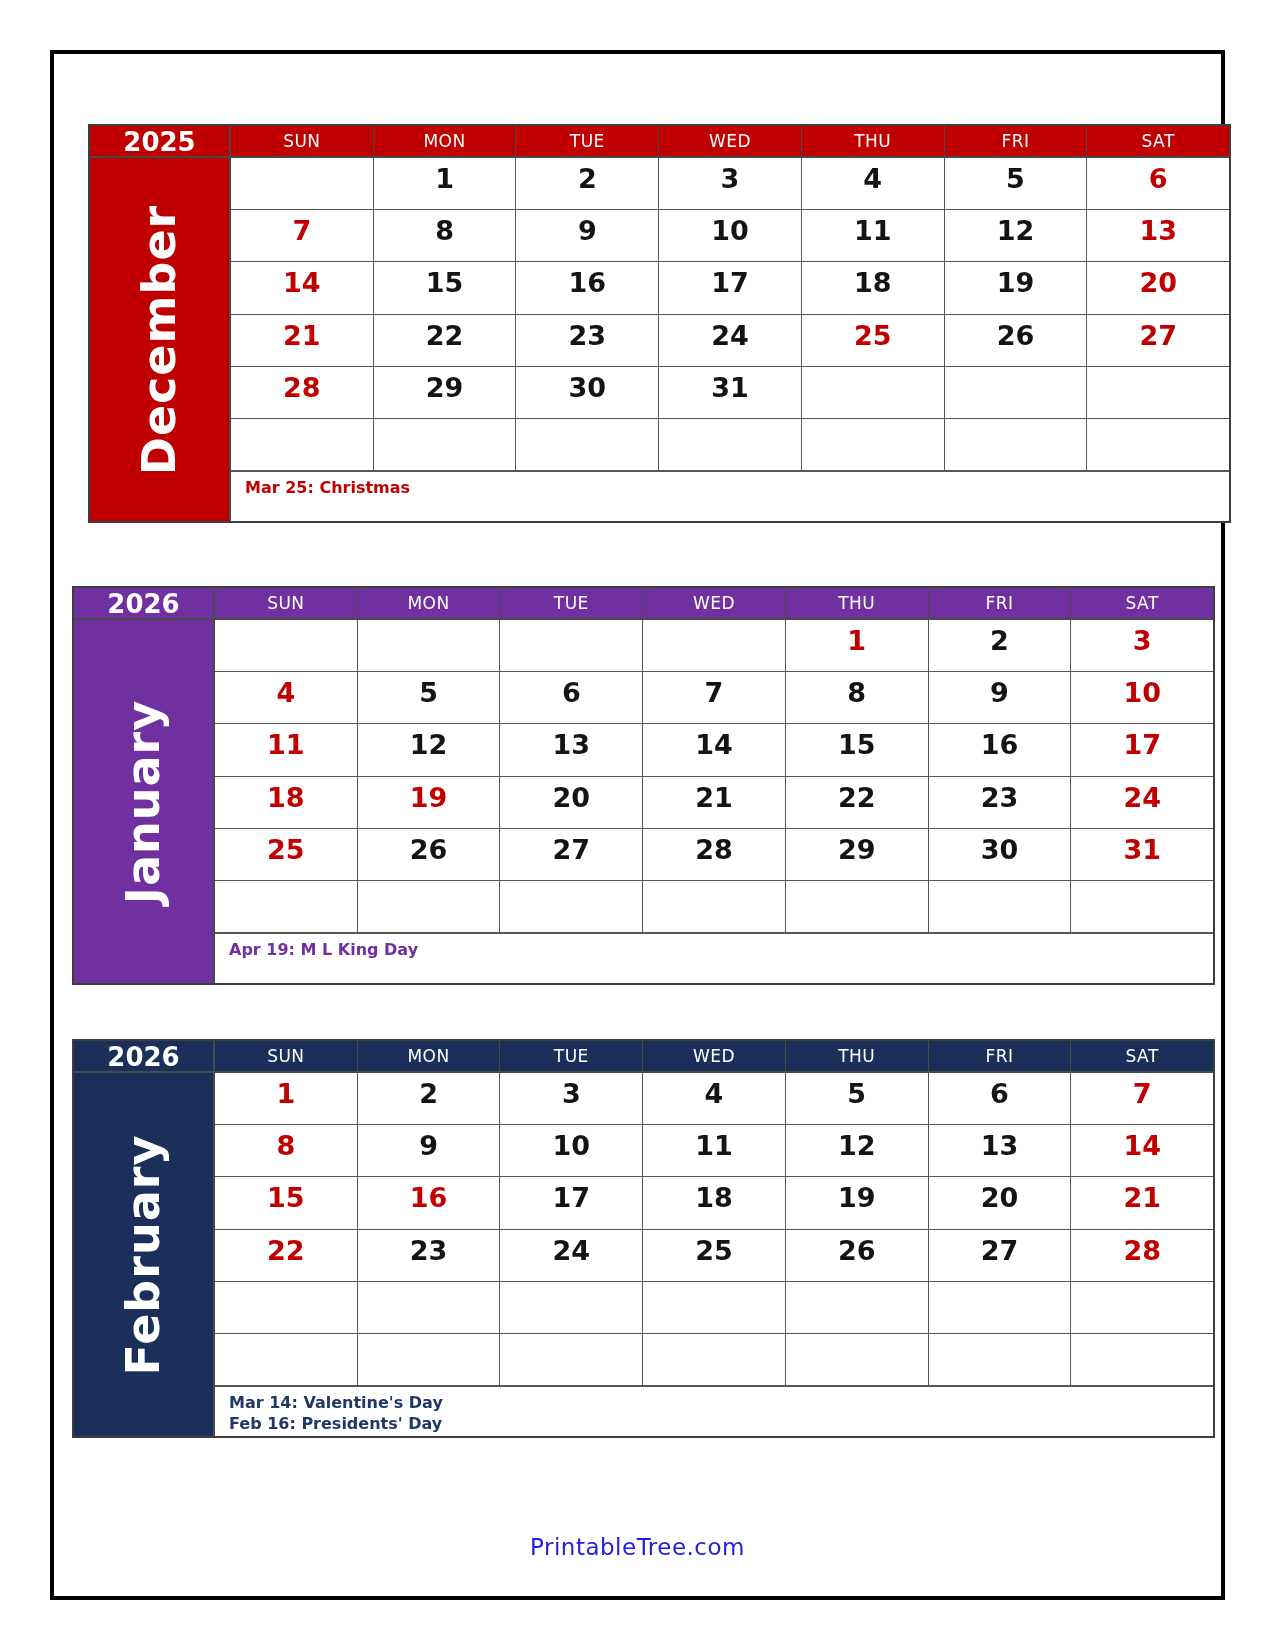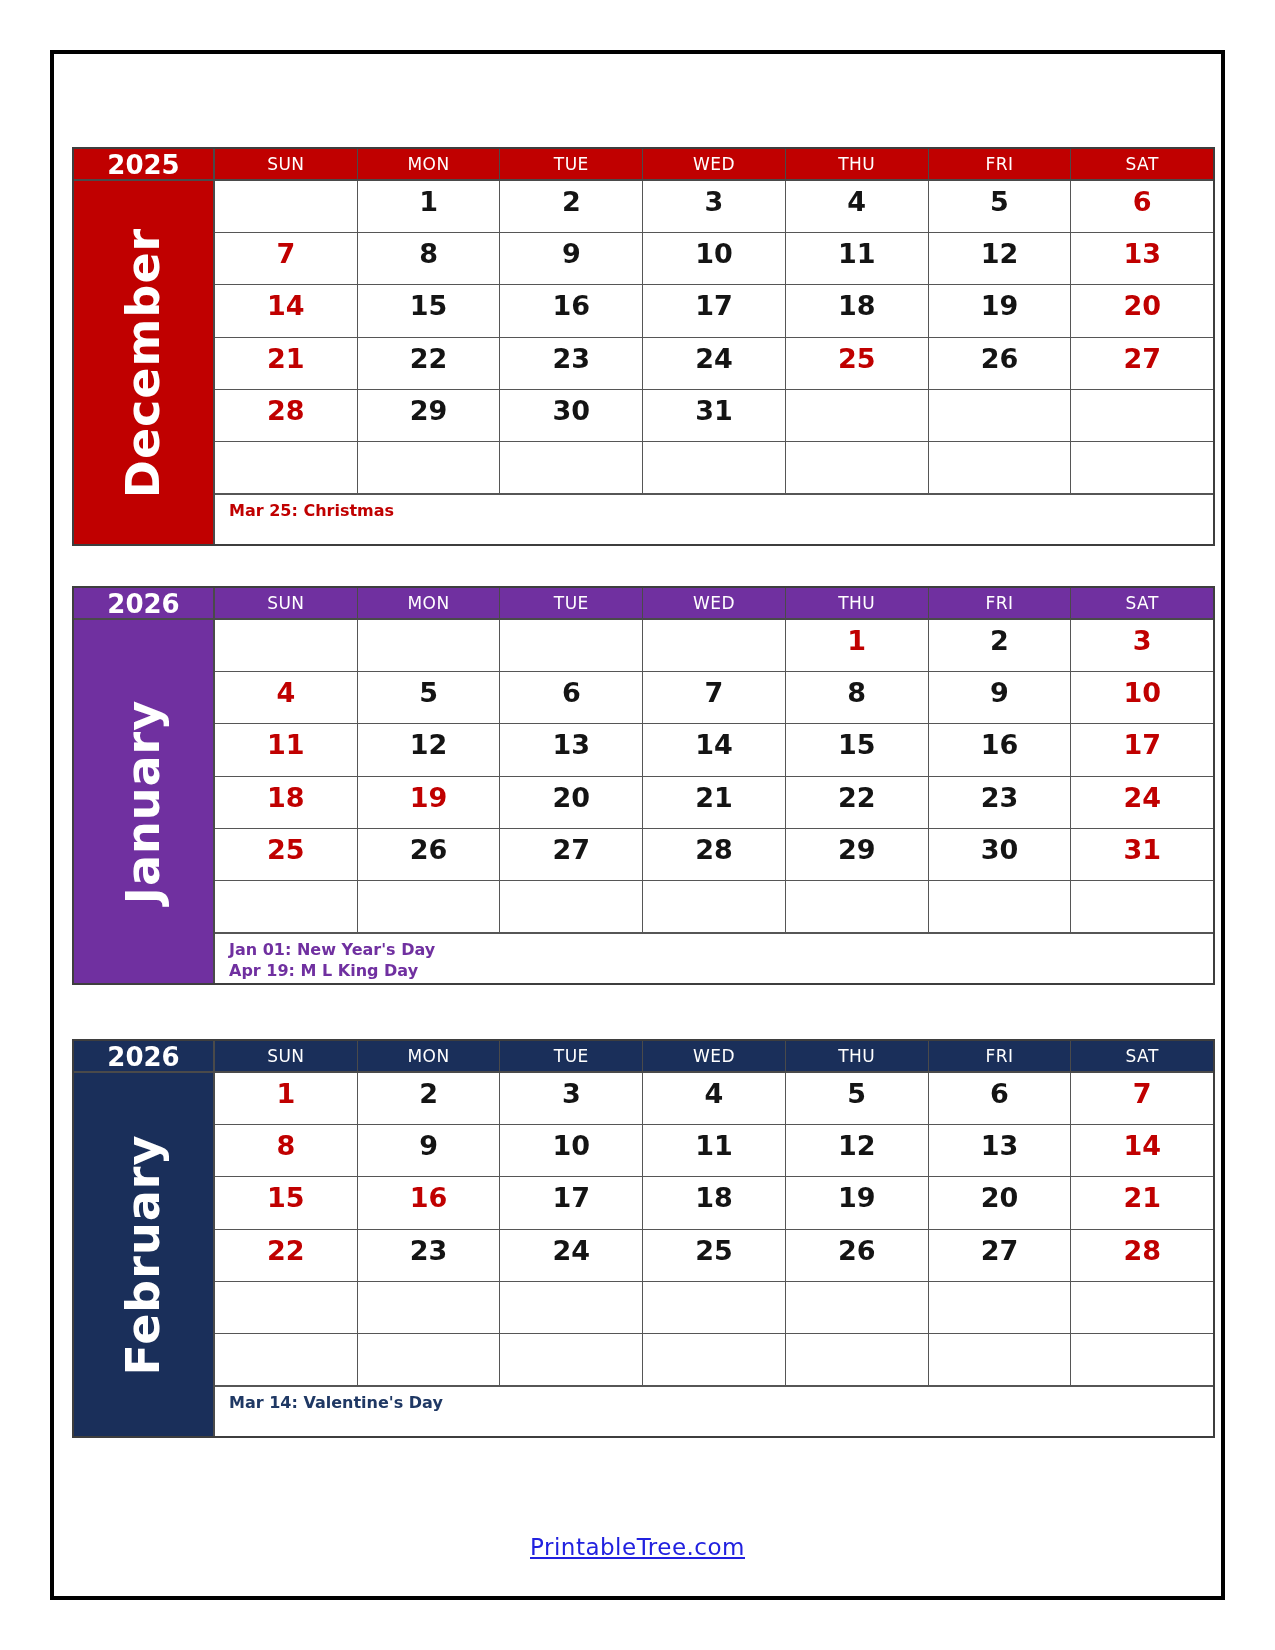--- a/index.html
+++ b/index.html
@@ -62,30 +62,30 @@
   .holiday-area{
     flex:1;padding:5px 0 0 14px;box-sizing:border-box;background:#ffffff;
   }
   .holiday-line{
     font-size:16px;font-weight:bold;color:var(--holiday);line-height:21px;
   }
   .footer{
     position:absolute;left:0;top:1534px;width:1275px;text-align:center;
   }
   .footer a{
-    color:#2121DF;font-size:23px;text-decoration:underline;letter-spacing:0.5px;
+    color:#2121DF;font-size:23px;letter-spacing:0.5px;
     cursor:pointer;
   }
 </style>
 </head>
 <body>
 
 <div class="page-frame"></div>
 
-<div class="month" style="top: 147px; --theme: #C00000; --holiday: #C00000;">
+<div class="month" style="top: 124px; margin-left: 16px; --theme: #C00000; --holiday: #C00000;">
   <div class="band">
     <div class="year-cell">2025</div>
     <div class="month-name-wrap">
       <span class="month-name">December</span>
     </div>
   </div>
   <div class="grid">
     <div class="dow-row">
         <div class="dow-cell">SUN</div>
         <div class="dow-cell">MON</div>
@@ -225,21 +225,20 @@
           <div class="date-cell"></div>
           <div class="date-cell"></div>
           <div class="date-cell"></div>
           <div class="date-cell"></div>
           <div class="date-cell"></div>
           <div class="date-cell"></div>
           <div class="date-cell"></div>
         </div>
       </div>
     <div class="holiday-area">
-      <div class="holiday-line">Jan 01: New Year's Day</div>
       <div class="holiday-line">Apr 19: M L King Day</div>
     </div>
   </div>
 </div>
 
 <div class="month" style="top: 1039px; --theme: #1A2F5A; --holiday: #1F3864;">
   <div class="band">
     <div class="year-cell">2026</div>
     <div class="month-name-wrap">
       <span class="month-name">February</span>
@@ -306,19 +305,20 @@
           <div class="date-cell"></div>
           <div class="date-cell"></div>
           <div class="date-cell"></div>
           <div class="date-cell"></div>
           <div class="date-cell"></div>
           <div class="date-cell"></div>
         </div>
       </div>
     <div class="holiday-area">
       <div class="holiday-line">Mar 14: Valentine's Day</div>
+      <div class="holiday-line">Feb 16: Presidents' Day</div>
     </div>
   </div>
 </div>
 
 <div class="footer">
   <a>PrintableTree.com</a>
 </div>
 
 </body></html>

